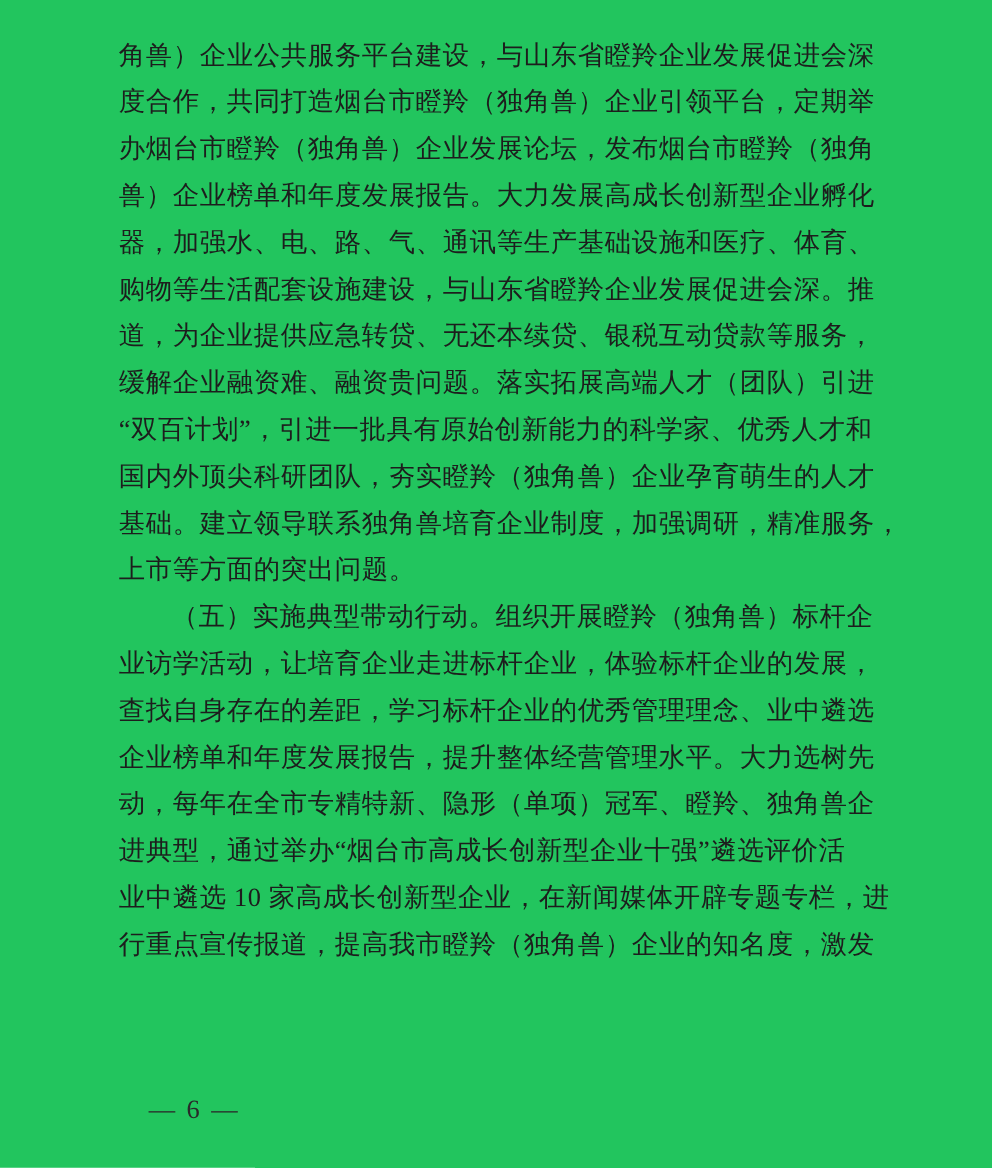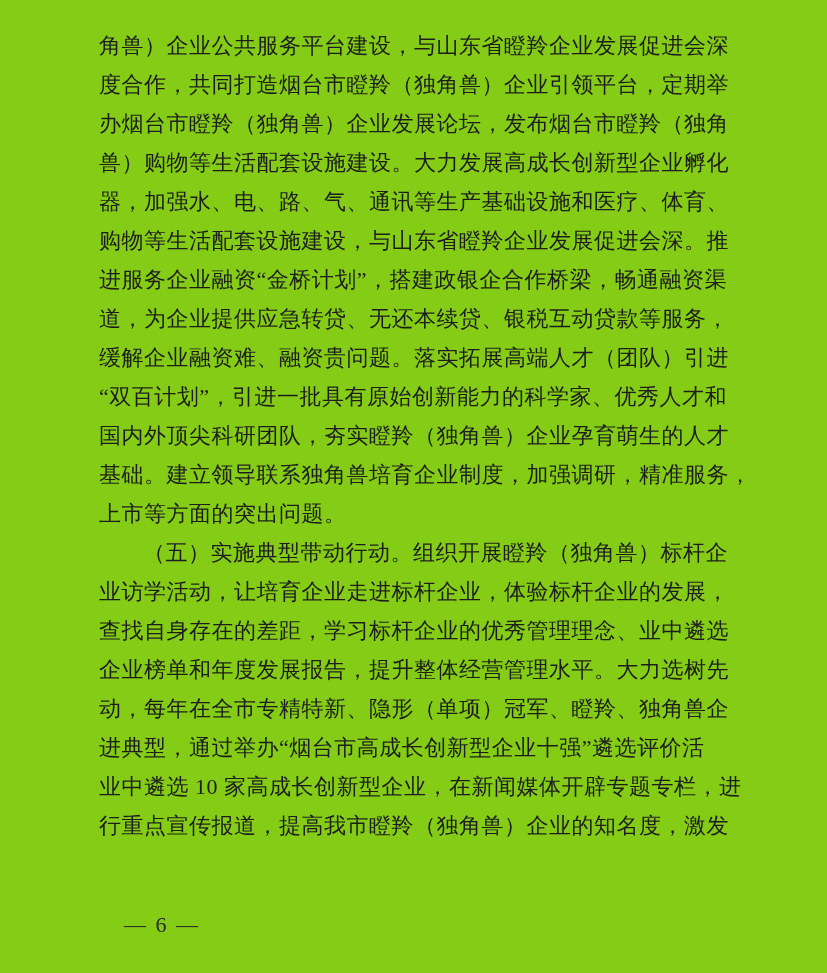--- a/index.html
+++ b/index.html
@@ -8,21 +8,21 @@
   }
   body {
     width: 827px;
     height: 973px;
     background: #ffffff;
   }
   .page {
     position: relative;
     width: 827px;
     height: 973px;
-    background: #84cc16;
+    background: #22c55e;
     overflow: hidden;
     font-family: "Liberation Serif", "DejaVu Serif", serif;
   }
   .text-block {
     position: absolute;
     left: 99px;
     top: 26px;
     width: 640px;
   }
   .line {
@@ -48,24 +48,23 @@
   }
 </style>
 </head>
 <body>
 
 <div class="page">
   <div class="text-block">
     <div class="line">角兽）企业公共服务平台建设，与山东省瞪羚企业发展促进会深</div>
     <div class="line">度合作，共同打造烟台市瞪羚（独角兽）企业引领平台，定期举</div>
     <div class="line">办烟台市瞪羚（独角兽）企业发展论坛，发布烟台市瞪羚（独角</div>
-    <div class="line">兽）购物等生活配套设施建设。大力发展高成长创新型企业孵化</div>
+    <div class="line">兽）企业榜单和年度发展报告。大力发展高成长创新型企业孵化</div>
     <div class="line">器，加强水、电、路、气、通讯等生产基础设施和医疗、体育、</div>
     <div class="line">购物等生活配套设施建设，与山东省瞪羚企业发展促进会深。推</div>
-    <div class="line">进服务企业融资“金桥计划”，搭建政银企合作桥梁，畅通融资渠</div>
     <div class="line">道，为企业提供应急转贷、无还本续贷、银税互动贷款等服务，</div>
     <div class="line">缓解企业融资难、融资贵问题。落实拓展高端人才（团队）引进</div>
     <div class="line">“双百计划”，引进一批具有原始创新能力的科学家、优秀人才和</div>
     <div class="line">国内外顶尖科研团队，夯实瞪羚（独角兽）企业孕育萌生的人才</div>
     <div class="line">基础。建立领导联系独角兽培育企业制度，加强调研，精准服务，</div>
     <div class="line">上市等方面的突出问题。</div>
     <div class="line indent">（五）实施典型带动行动。组织开展瞪羚（独角兽）标杆企</div>
     <div class="line">业访学活动，让培育企业走进标杆企业，体验标杆企业的发展，</div>
     <div class="line">查找自身存在的差距，学习标杆企业的优秀管理理念、业中遴选</div>
     <div class="line">企业榜单和年度发展报告，提升整体经营管理水平。大力选树先</div>

